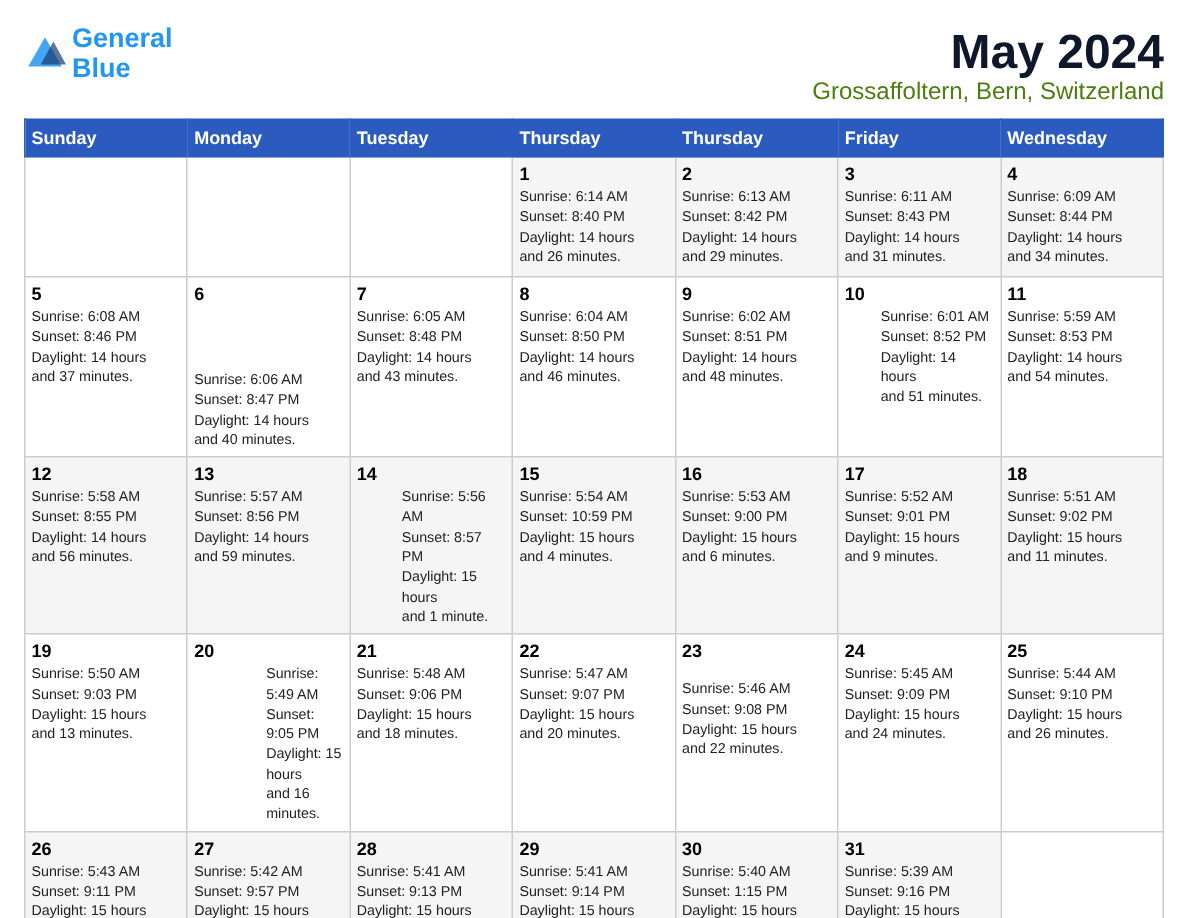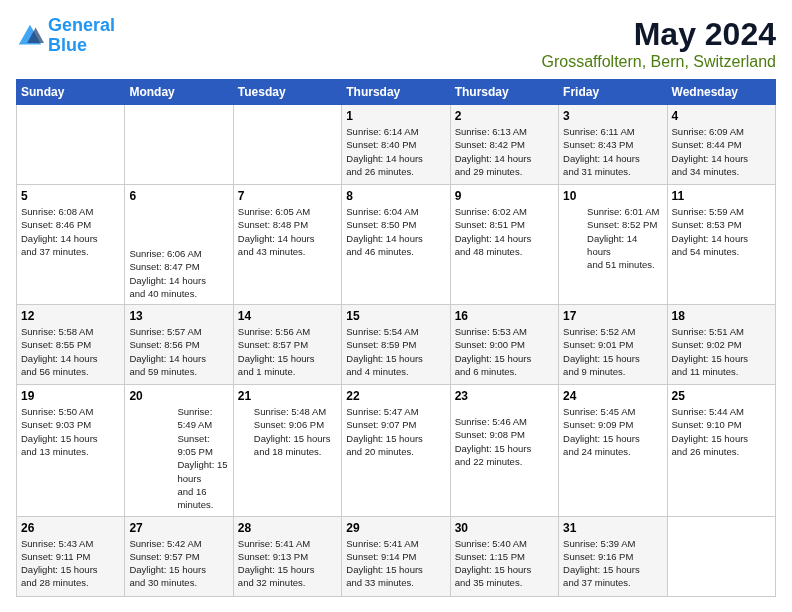--- a/index.html
+++ b/index.html
@@ -219,29 +219,29 @@
         </td>
         <td>
           <span class="day-num">13</span>
           <div class="day-info" style="white-space: pre-line;">Sunrise: 5:57 AM
 Sunset: 8:56 PM
 Daylight: 14 hours
 and 59 minutes.</div>
         </td>
         <td>
           <span class="day-num">14</span>
-          <div class="day-info" style="white-space: pre-line;">Sunrise: 5:56 AM
+          <div class="day-info" style="white-space: pre-line; margin-left: 30px;">Sunrise: 5:56 AM
 Sunset: 8:57 PM
 Daylight: 15 hours
 and 1 minute.</div>
         </td>
         <td>
           <span class="day-num">15</span>
           <div class="day-info" style="white-space: pre-line;">Sunrise: 5:54 AM
-Sunset: 8:59 PM
+Sunset: 10:59 PM
 Daylight: 15 hours
 and 4 minutes.</div>
         </td>
         <td>
           <span class="day-num">16</span>
           <div class="day-info" style="white-space: pre-line;">Sunrise: 5:53 AM
 Sunset: 9:00 PM
 Daylight: 15 hours
 and 6 minutes.</div>
         </td>
@@ -270,21 +270,21 @@
         </td>
         <td>
           <span class="day-num">20</span>
           <div class="day-info" style="white-space: pre-line; margin-left: 48px;">Sunrise: 5:49 AM
 Sunset: 9:05 PM
 Daylight: 15 hours
 and 16 minutes.</div>
         </td>
         <td>
           <span class="day-num">21</span>
-          <div class="day-info" style="white-space: pre-line; margin-left: 16px;">Sunrise: 5:48 AM
+          <div class="day-info" style="white-space: pre-line;">Sunrise: 5:48 AM
 Sunset: 9:06 PM
 Daylight: 15 hours
 and 18 minutes.</div>
         </td>
         <td>
           <span class="day-num">22</span>
           <div class="day-info" style="white-space: pre-line;">Sunrise: 5:47 AM
 Sunset: 9:07 PM
 Daylight: 15 hours
 and 20 minutes.</div>

